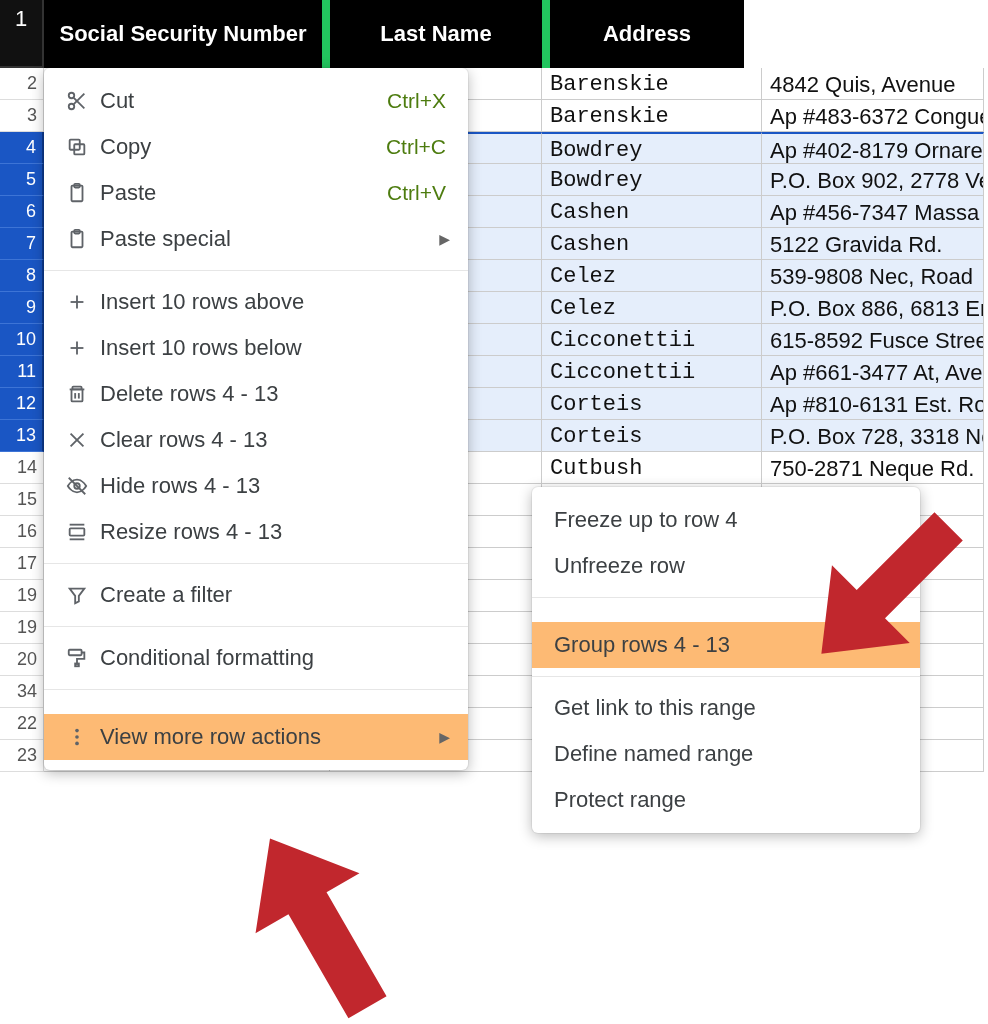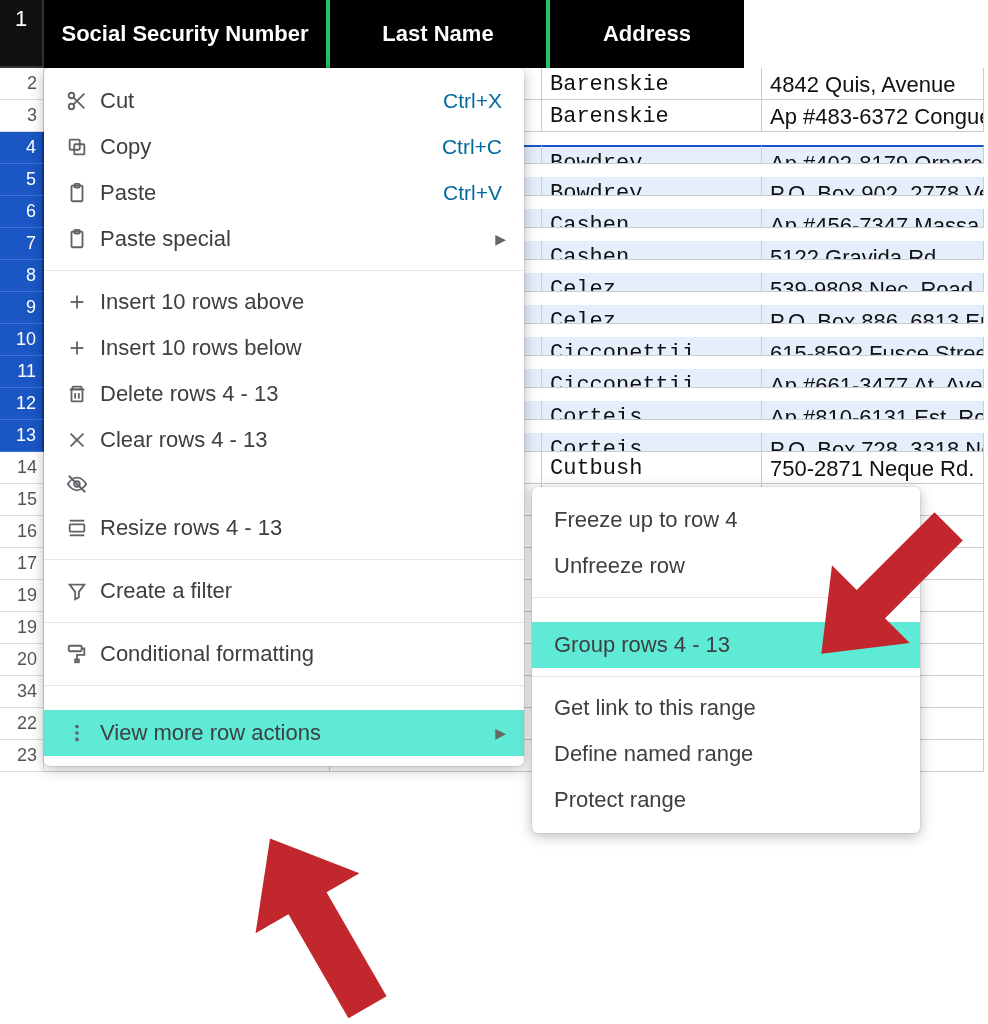--- a/index.html
+++ b/index.html
@@ -56,21 +56,21 @@
       height: 68px;
       display: flex;
     }
     .colhead {
       background: #000;
       color: #fff;
       font-weight: bold;
       display: flex;
       align-items: center;
       justify-content: center;
-      border-right: 4px solid #22c55e;
+      border-right: 8px solid #22c55e;
       font-size: 22px;
     }
     .col-a { width: 286px; }
     .col-b { width: 212px; }
     .col-c { width: 220px; }
     .col-d { width: 194px; border-right: none; }
     
     .grid {
       position: absolute;
       left: 44px;
@@ -83,63 +83,63 @@
     .cell {
       border-bottom: 1px solid #ccc;
       border-right: 1px solid #ccc;
       padding: 4px 8px;
       white-space: nowrap;
       overflow: hidden;
       font-size: 22px;
       color: #111;
       background: #fff;
     }
-    .cell.selrow { background: #e5eefb; margin-top: 13px; }
+    .cell.selrow { background: #e5eefb; }
     .cell.col-a { width: 286px; }
     .cell.col-b { width: 212px; }
     .cell.col-c { width: 220px; font-family: Liberation Mono, monospace; }
     .cell.col-d { width: 222px; }
     .selborder-top { border-top: 2px solid #1a56c4; }
     
     .menu {
       position: absolute;
       background: #fff;
       border-radius: 6px;
       box-shadow: 0 3px 14px rgba(0,0,0,.28), 0 0 0 1px rgba(0,0,0,.05);
       padding: 10px 0;
     }
     .menu.main {
       left: 44px;
       top: 68px;
-      width: 480px;
+      width: 424px;
     }
     .menu.sub {
       left: 532px;
       top: 487px;
       width: 388px;
     }
     .mitem {
       display: flex;
       align-items: center;
       padding: 10px 22px;
       color: #3c4043;
       font-size: 22px;
       cursor: default;
       position: relative;
     }
-    .mitem:hover, .mitem.hovered { background: #5eead4; margin-top: 24px; }
+    .mitem:hover, .mitem.hovered { background: #fdba74; margin-top: 24px; }
     .mitem .icon {
       width: 34px;
       display: flex;
       justify-content: flex-start;
       align-items: center;
       color: #5f6368;
     }
     .mitem .label { flex: 1; }
-    .mitem .shortcut { color: #0369a1; font-size: 21px; }
+    .mitem .shortcut { color: #4d7c0f; font-size: 21px; }
     .mitem .sub-arrow {
       position: absolute;
       right: 18px;
       font-size: 14px;
       color: #666;
     }
     .sep { height: 1px; background: #e6e6e6; margin: 8px 0; }
     
     .arrow {
       position: absolute;
@@ -407,20 +407,21 @@
     <span class="label">Clear rows 4 - 13</span>
   </div>
   <div class="mitem">
     <span class="icon">
       <svg class="ic" viewBox="0 0 24 24" fill="none" stroke="currentColor" stroke-width="2">
           <path d="M2 12s4-7 10-7 10 7 10 7-4 7-10 7S2 12 2 12z"></path>
           <circle cx="12" cy="12" r="3"></circle>
           <line x1="3" y1="3" x2="21" y2="21"></line>
         </svg>
     </span>
+    <span class="label">Hide rows 4 - 13</span>
   </div>
   <div class="mitem">
     <span class="icon">
       <svg class="ic" viewBox="0 0 24 24" fill="none" stroke="currentColor" stroke-width="2">
           <rect x="4" y="8" width="16" height="8" rx="1"></rect>
           <line x1="4" y1="4" x2="20" y2="4"></line>
           <line x1="4" y1="20" x2="20" y2="20"></line>
         </svg>
     </span>
     <span class="label">Resize rows 4 - 13</span>

